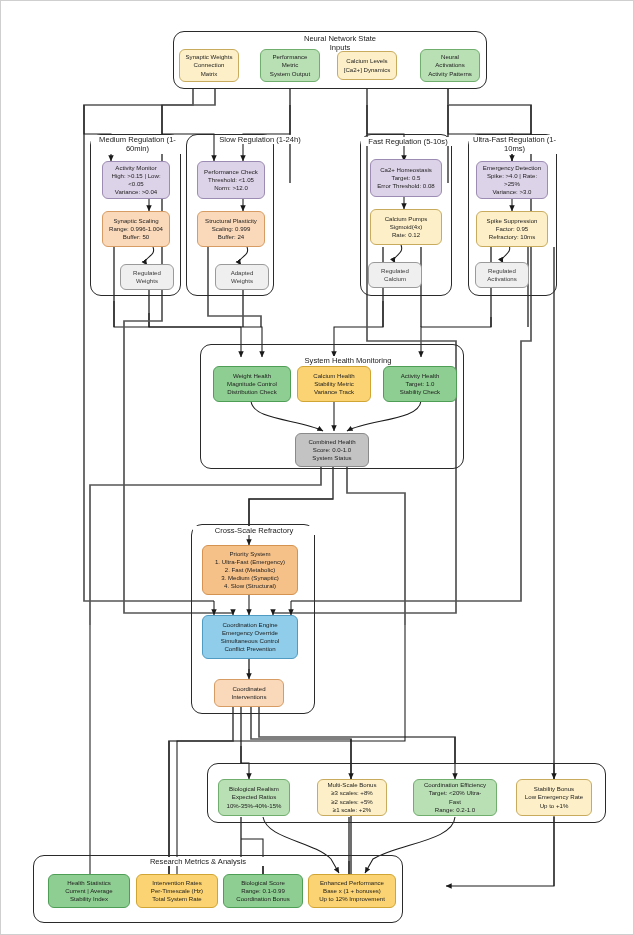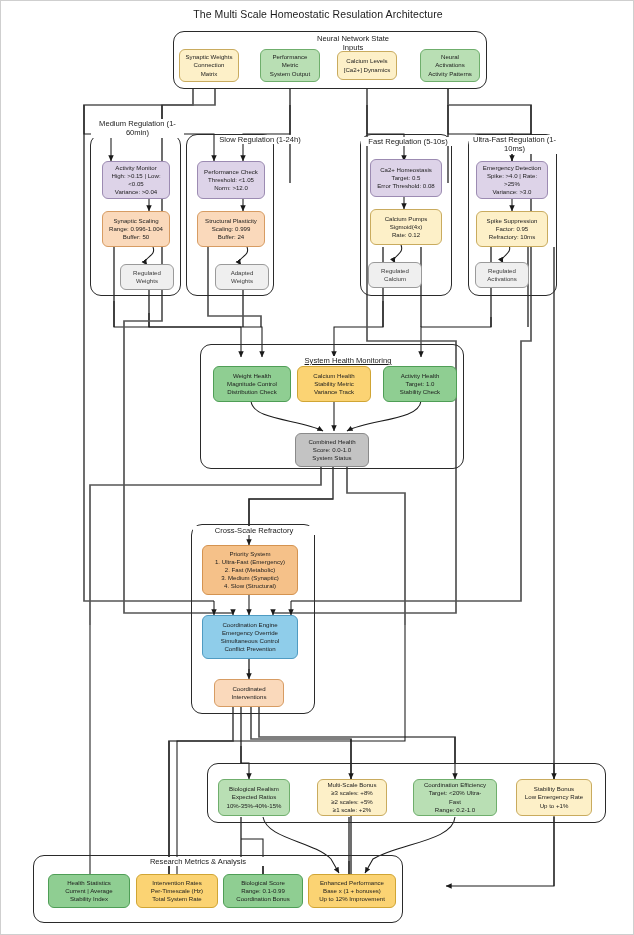--- a/index.html
+++ b/index.html
@@ -88,21 +88,20 @@
   .n-grey   { background:#efefef; border-color:#9a9a9a; color:#3a3a3a; }
   .n-greyd  { background:#c3c3c3; border-color:#8a8a8a; color:#222; }
   .n-blue   { background:#8fcdea; border-color:#4f9bc2; }
   .n-gold   { background:#fbd373; border-color:#d0a534; }
 </style>
 </head>
 <body>
 
 <div id="canvas">
 
-  <div class="title">The Multi Scale Homeostatic Resulation Architecture</div>
 
   <svg id="edge-layer" viewBox="0 0 634 935">
     <defs>
       <marker id="ar" markerWidth="7" markerHeight="7" refX="5.4" refY="2.6" orient="auto">
         <path d="M0,0 L5.6,2.6 L0,5.2 z" fill="#1a1a1a"></path>
       </marker>
       <marker id="arg" markerWidth="7" markerHeight="7" refX="5.4" refY="2.6" orient="auto">
         <path d="M0,0 L5.6,2.6 L0,5.2 z" fill="#555555"></path>
       </marker>
     </defs>
@@ -207,37 +206,37 @@
       <path d="M553,816 L553,885"></path>
 
       <path d="M89,624 L89,700 L89,884" marker-end="url(#ar)"></path>
       <path d="M404,624 L404,700 L404,740 L176,740 L176,884"></path>
     </g>
   </svg>
 
   <div id="node-layer">
 
     <div class="cluster" style="left:172px;top:30px;width:314px;height:58px;"></div>
-    <div class="cluster-label" style="left:304px;top:33px;width:92px;">Neural Network State
+    <div class="cluster-label" style="left:291px;top:33px;width:92px;">Neural Network State
 Inputs</div>
 
     <div class="node n-cream" style="left:178px;top:48px;width:60px;height:33px;">Synaptic Weights
 Connection
 Matrix</div>
     <div class="node n-greenl" style="left:259px;top:48px;width:60px;height:33px;">Performance
 Metric
 System Output</div>
     <div class="node n-cream" style="left:336px;top:50px;width:60px;height:29px;">Calcium Levels
 [Ca2+] Dynamics</div>
     <div class="node n-greenl" style="left:419px;top:48px;width:60px;height:33px;">Neural
 Activations
 Activity Patterns</div>
 
     <div class="cluster" style="left:89px;top:133px;width:91px;height:162px;"></div>
-    <div class="cluster-label" style="left:90px;top:118px;width:89px;">Medium Regulation (1-
+    <div class="cluster-label" style="left:90px;top:134px;width:89px;">Medium Regulation (1-
 60min)</div>
 
     <div class="node n-purple" style="left:101px;top:160px;width:68px;height:38px;">Activity Monitor
 High: &gt;0.15 | Low:
 &lt;0.05
 Variance: &gt;0.04</div>
     <div class="node n-peach" style="left:101px;top:210px;width:68px;height:36px;">Synaptic Scaling
 Range: 0.996-1.004
 Buffer: 50</div>
     <div class="node n-grey" style="left:119px;top:263px;width:54px;height:26px;">Regulated
@@ -275,21 +274,21 @@
 Spike: &gt;4.0 | Rate:
 &gt;25%
 Variance: &gt;3.0</div>
     <div class="node n-cream" style="left:475px;top:210px;width:72px;height:36px;">Spike Suppression
 Factor: 0.95
 Refractory: 10ms</div>
     <div class="node n-grey" style="left:474px;top:261px;width:54px;height:26px;">Regulated
 Activations</div>
 
     <div class="cluster" style="left:199px;top:343px;width:264px;height:125px;"></div>
-    <div class="cluster-label" style="left:290px;top:355px;width:110px;text-decoration:underline;">System  Health Monitoring</div>
+    <div class="cluster-label" style="left:290px;top:355px;width:110px;">System  Health Monitoring</div>
 
     <div class="node n-green" style="left:212px;top:365px;width:78px;height:36px;">Weight Health
 Magnitude Control
 Distribution Check</div>
     <div class="node n-gold" style="left:296px;top:365px;width:74px;height:36px;">Calcium Health
 Stability Metric
 Variance Track</div>
     <div class="node n-green" style="left:382px;top:365px;width:74px;height:36px;">Activity Health
 Target: 1.0
 Stability Check</div>

